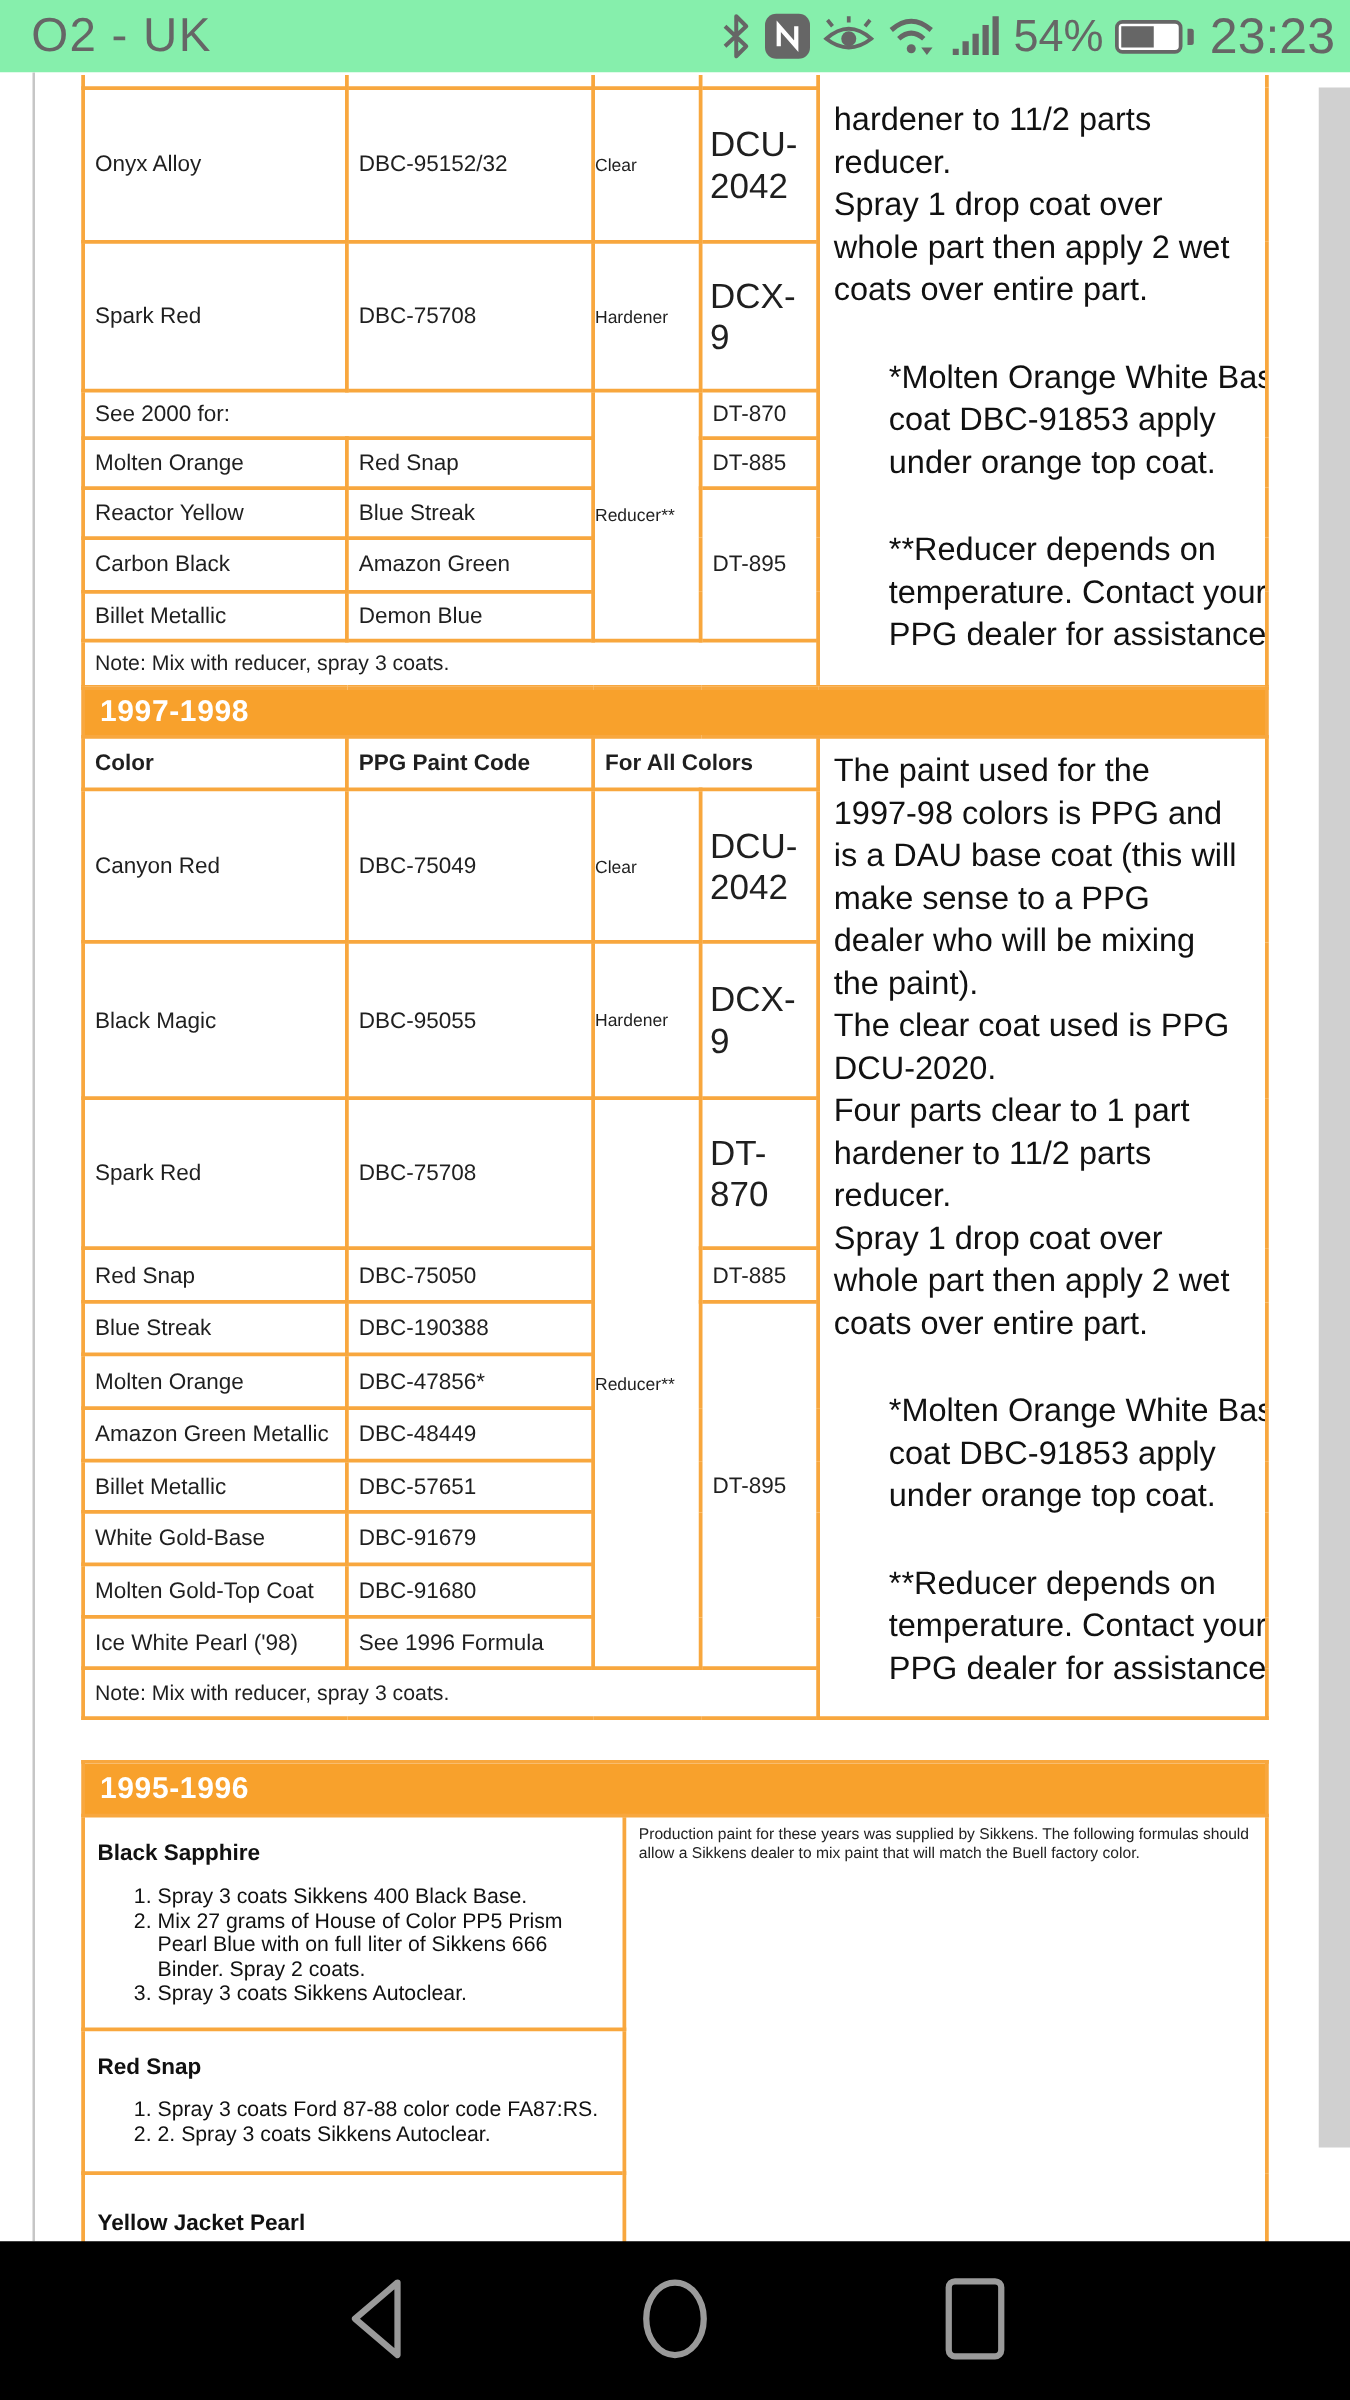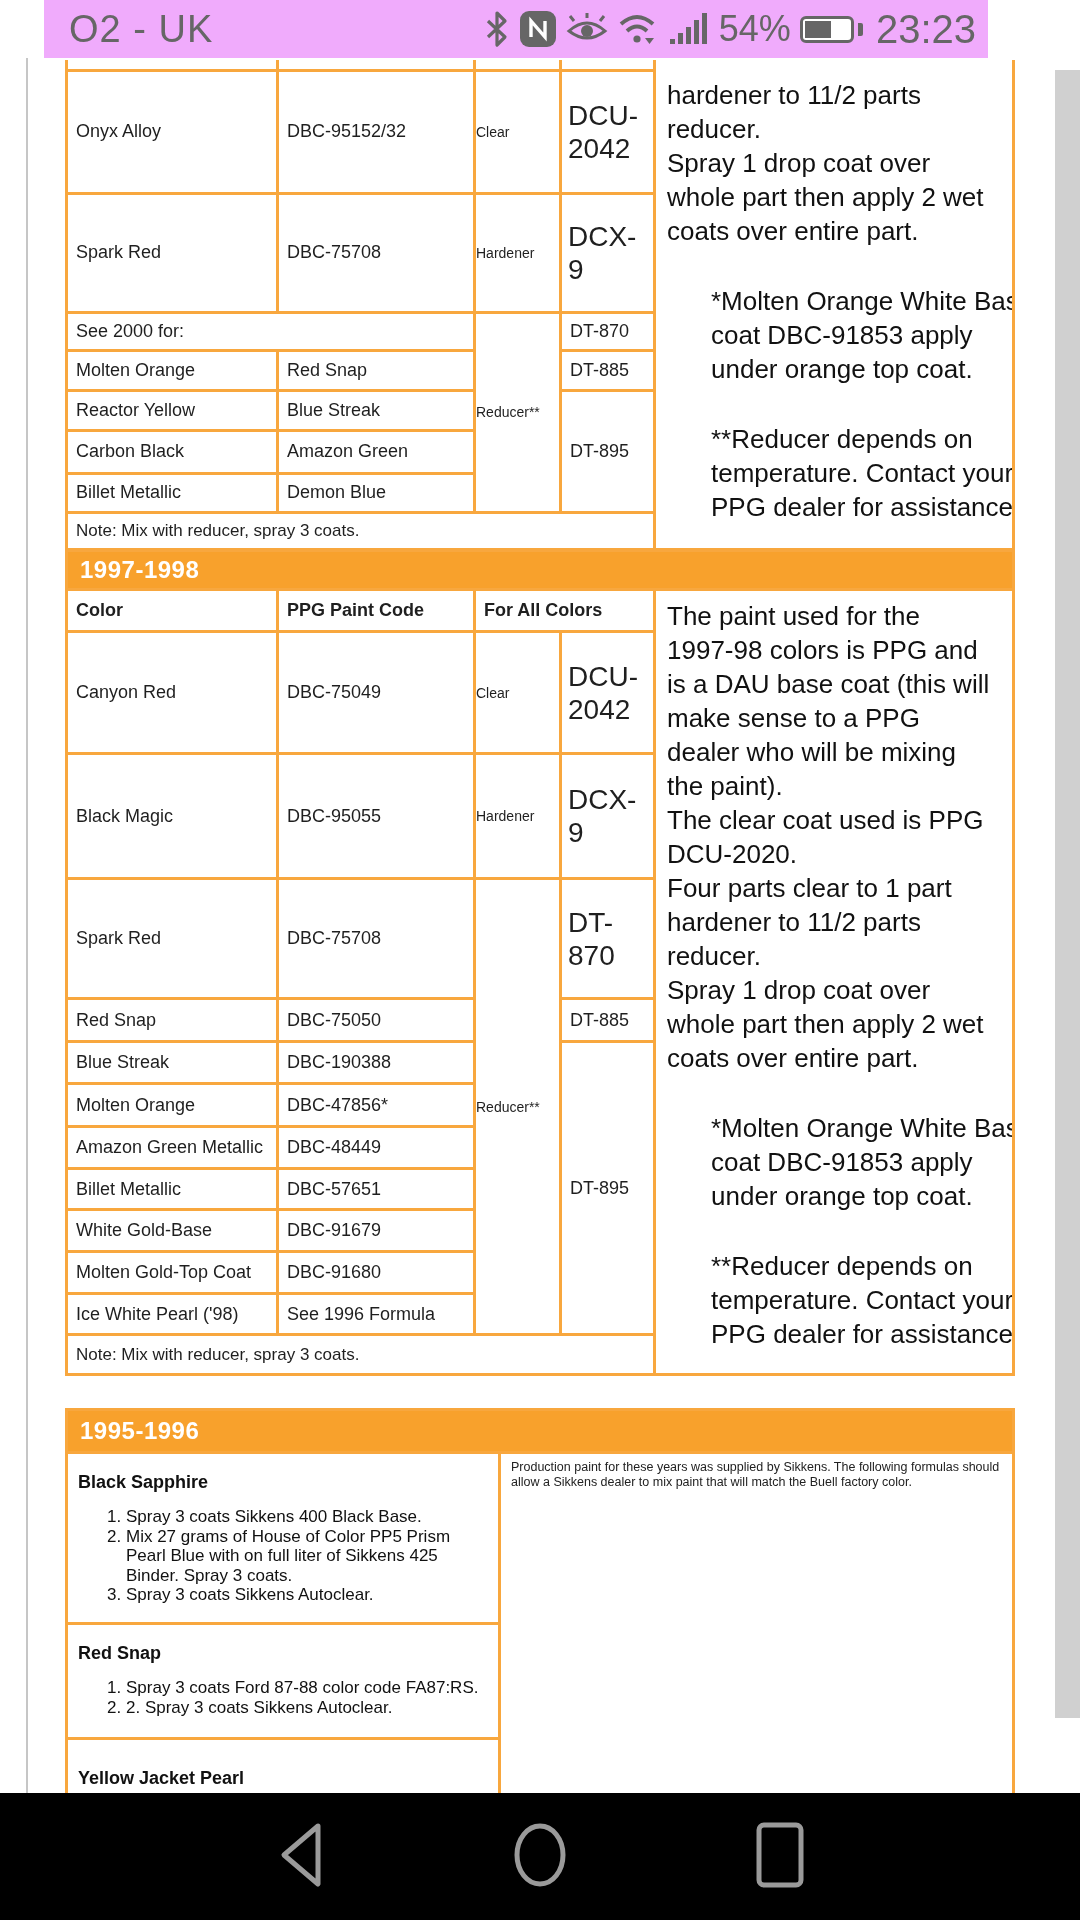--- a/index.html
+++ b/index.html
@@ -8,21 +8,21 @@
     --ink:#1f1f1f;
     --sbgray:#666666;
     --navicon:#9a9a9a;
   }
   *{box-sizing:border-box;}
   html,body{margin:0;padding:0;}
   body{font-family:"Liberation Sans", sans-serif; background:#fff;}
   .screen{position:relative;width:1080px;height:1920px;background:#fff;overflow:hidden;}
 
   
-  .statusbar{position:absolute;left:0;top:0;width:944px;height:58px;background:#f0abfc;color:var(--sbgray);margin-left:44px;}
+  .statusbar{position:absolute;left:0;top:0;width:1080px;height:58px;background:#86efac;color:var(--sbgray);}
   .carrier{position:absolute;left:25px;top:8px;font-size:38px;letter-spacing:1px;}
   .sb-right{position:absolute;right:12px;top:0;height:58px;display:flex;align-items:center;gap:9px;}
   .sb-icon{display:flex;align-items:center;}
   .sb-text{font-size:36px;color:var(--sbgray);}
   .sb-time{font-size:40px;color:var(--sbgray);margin-left:4px;}
   .battery{position:relative;width:54px;height:27px;border:3px solid var(--sbgray);border-radius:6px;background:#fff;}
   .battery .fill{position:absolute;left:2px;top:2px;bottom:2px;width:54%;background:var(--sbgray);}
   .battery-nub{width:5px;height:13px;background:var(--sbgray);border-radius:0 2px 2px 0;margin-left:-5px;}
 
   
@@ -286,21 +286,21 @@
         </colgroup>
       <tbody>
           <tr style="height:43px">
         <td colspan="2" class="bandcell">1995-1996</td>
       </tr>
       <tr style="height:171px">
         <td class="formula-cell">
           <div class="ctitle">Black Sapphire</div>
           <ol>
             <li>Spray 3 coats Sikkens 400 Black Base.</li>
-            <li>Mix 27 grams of House of Color PP5 Prism Pearl Blue with on full liter of Sikkens 425 Binder. Spray 3 coats.</li>
+            <li>Mix 27 grams of House of Color PP5 Prism Pearl Blue with on full liter of Sikkens 666 Binder. Spray 2 coats.</li>
             <li>Spray 3 coats Sikkens Autoclear.</li>
           </ol>
         </td>
         <td class="sikkens-cell" rowspan="3">
           <div class="small">Production paint for these years was supplied by Sikkens. The following formulas should allow a Sikkens dealer to mix paint that will match the Buell factory color.</div>
         </td>
       </tr>
       <tr style="height:115px">
         <td class="formula-cell">
           <div class="ctitle">Red Snap</div>

